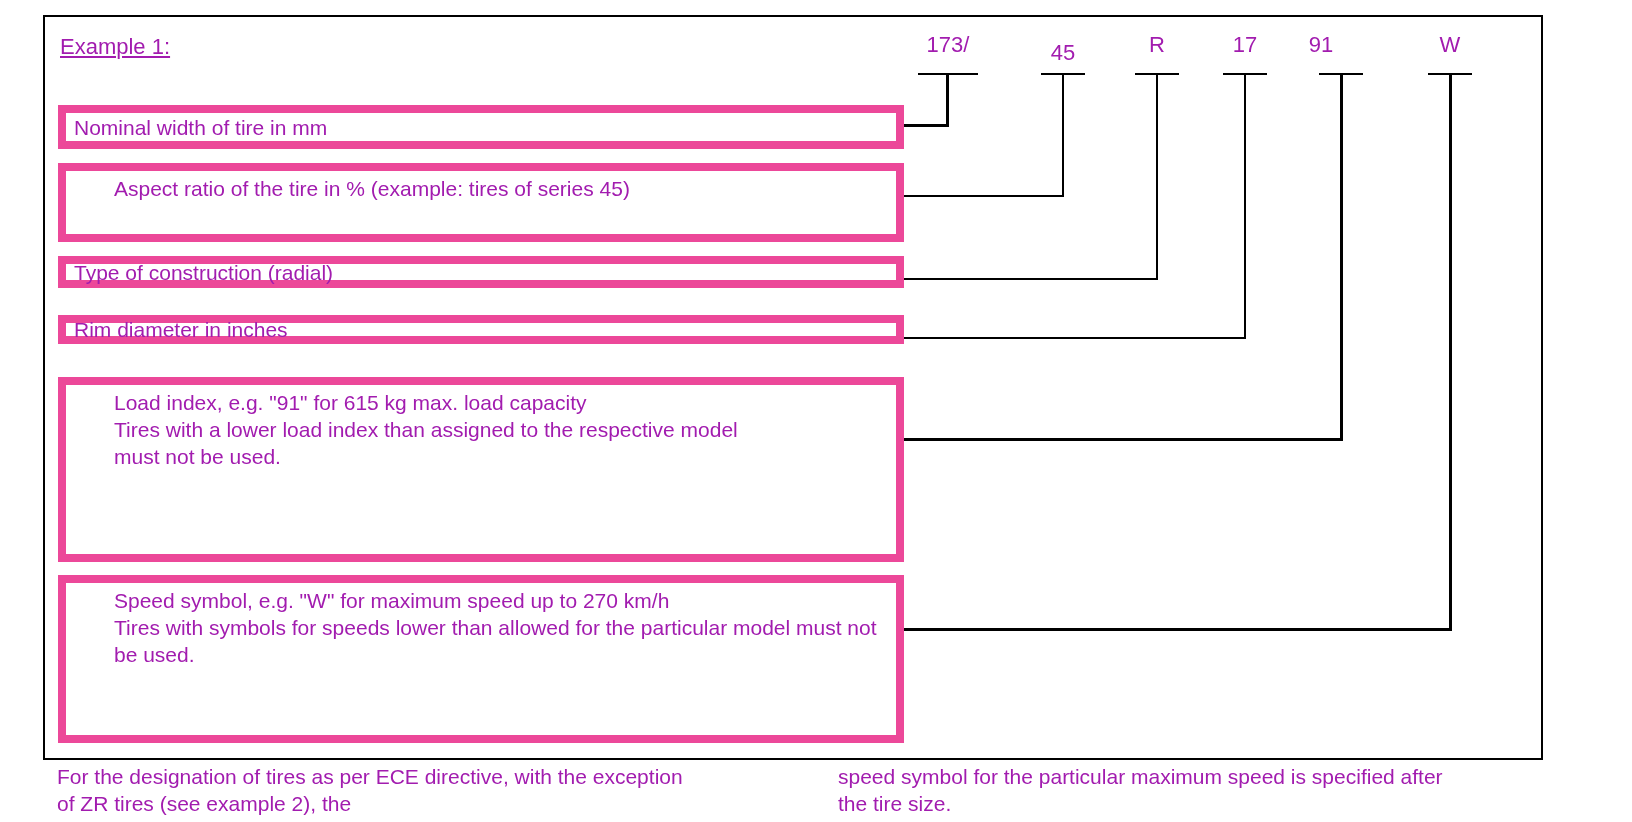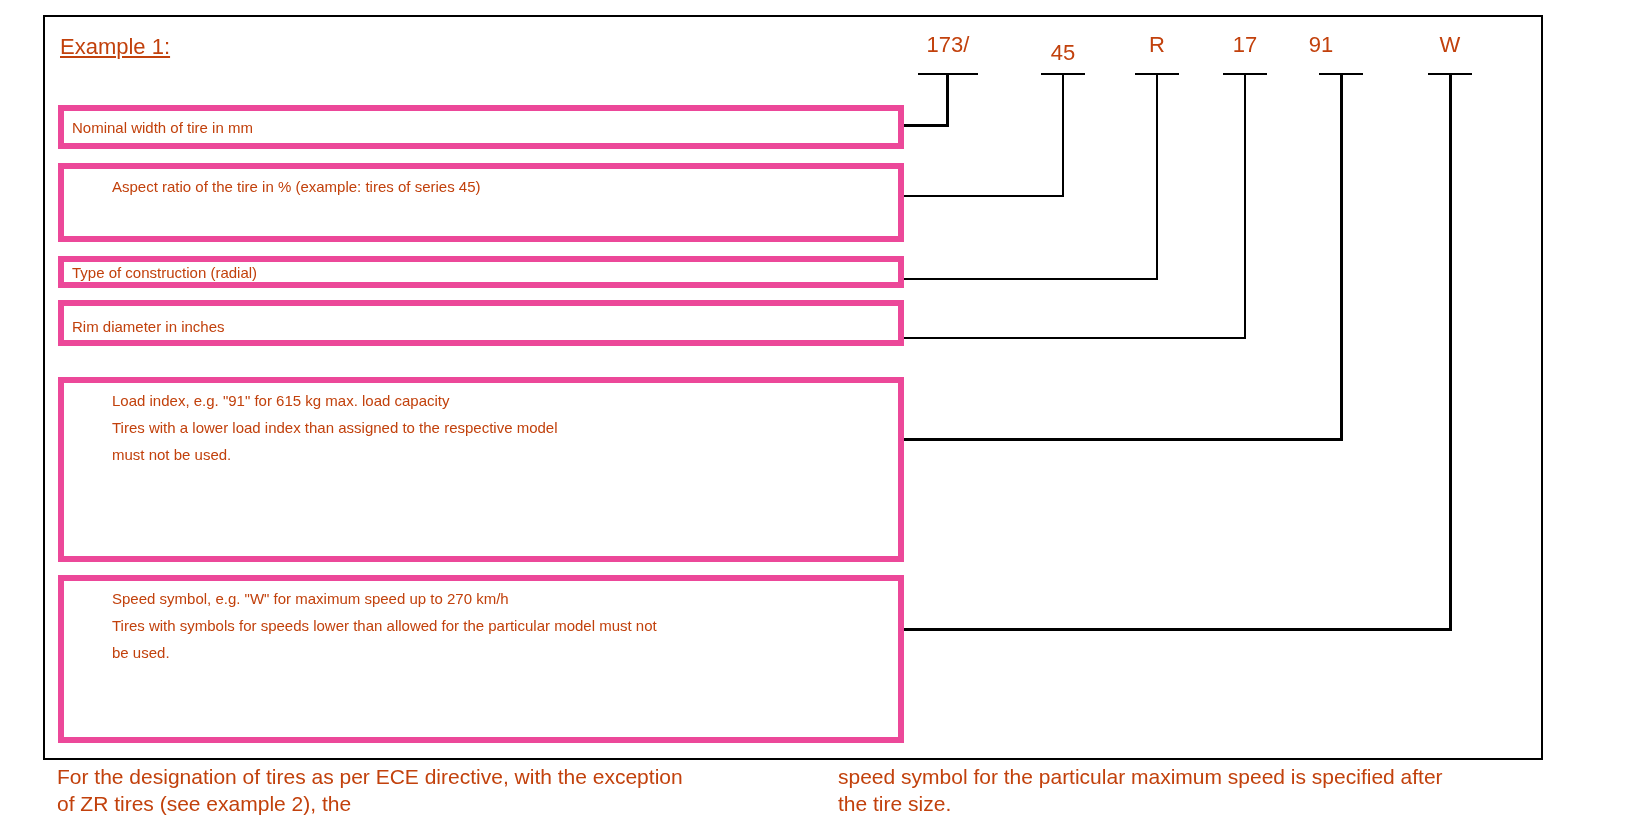--- a/index.html
+++ b/index.html
@@ -6,21 +6,21 @@
     margin: 0;
     padding: 0;
     background: #ffffff;
   }
   .canvas {
     position: relative;
     width: 1632px;
     height: 822px;
     background: #ffffff;
     font-family: "Liberation Sans", sans-serif;
-    color: #c2410c;
+    color: #a21caf;
     overflow: hidden;
   }
   .abs { position: absolute; }
   .outer-border {
     left: 43px; top: 15px;
     width: 1500px; height: 745px;
     border: 2px solid #000;
     box-sizing: border-box;
   }
   .example-label {
@@ -66,41 +66,41 @@
   .conn-0 { top: 124px; width: 45px;  height: 3px; }
   .conn-1 { top: 195px; width: 160px; height: 2px; }
   .conn-2 { top: 278px; width: 254px; height: 2px; }
   .conn-3 { top: 337px; width: 342px; height: 2px; }
   .conn-4 { top: 438px; width: 439px; height: 3px; }
   .conn-5 { top: 628px; width: 548px; height: 3px; }
 
   .label-box {
     left: 58px;
     width: 846px;
-    border: 6px solid #ec4899;
+    border: 8px solid #ec4899;
     box-sizing: border-box;
-    font-size: 15px;
+    font-size: 21px;
     line-height: 27px;
     background: #ffffff;
   }
   .label-box .box-text {
     display: block;
     padding: 0 8px;
     white-space: pre-line;
   }
   .v-center {
     display: flex;
     align-items: center;
   }
   .v-top .box-text { padding-top: 4px; padding-left: 48px; }
 
   .box-0 { top: 105px; height: 44px; }
   .box-1 { top: 163px; height: 79px; }
   .box-2 { top: 256px; height: 32px; }
-  .box-3 { top: 300px; height: 46px; align-items: flex-end; }
+  .box-3 { top: 315px; height: 29px; }
   .box-4 { top: 377px; height: 185px; }
   .box-5 { top: 575px; height: 168px; }
 
   .footer-col {
     top: 763px;
     font-size: 21px;
     line-height: 27px;
     white-space: pre-line;
   }
   .footer-left  { left: 57px;  width: 720px; }

